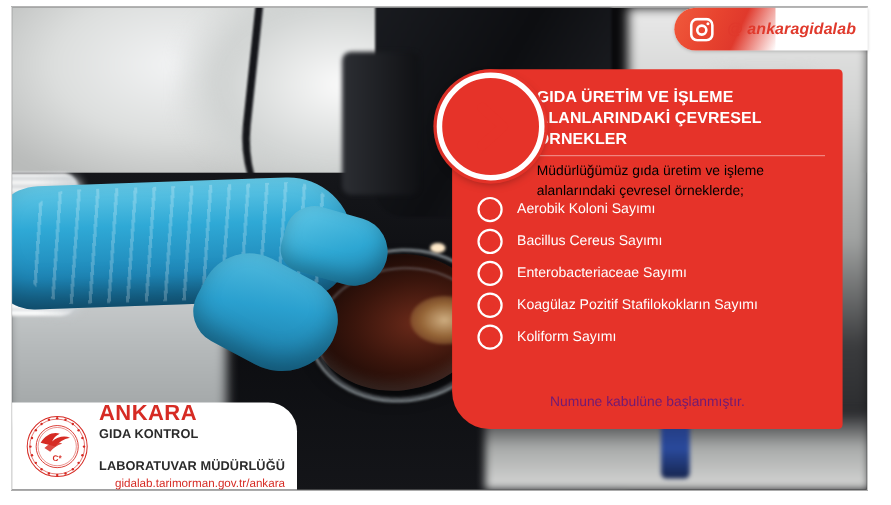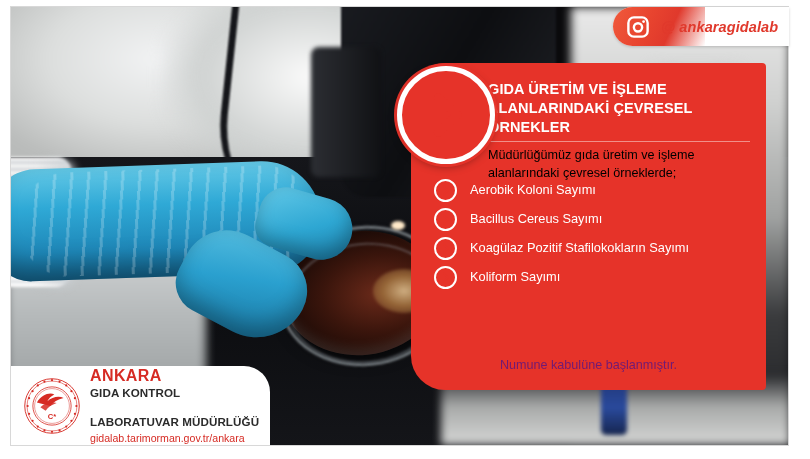--- a/index.html
+++ b/index.html
@@ -391,21 +391,21 @@
   .seal {
     flex: 0 0 auto;
     width: 58px;
     height: 58px;
     margin-left: 12px;
     margin-right: 9px;
   }
   .logo-text { line-height: 1; }
   .logo-l1 {
     color: #d62b24;
-    font-size: 16px;
+    font-size: 20px;
     font-weight: bold;
     letter-spacing: .4px;
   }
   .logo-l2 {
     color: #2b2b2b;
     font-size: 11.6px;
     font-weight: bold;
     margin-top: 3px;
     letter-spacing: .1px;
   }
@@ -413,20 +413,21 @@
     color: #2b2b2b;
     font-size: 11.6px;
     font-weight: bold;
     margin-top: 18px;
     letter-spacing: .1px;
   }
   .logo-url {
     color: #d62b24;
     font-size: 10.6px;
     margin-top: 5px;
+    text-align: right;
   }
 </style>
 </head>
 <body>
 
 <div class="poster">
 
   <div class="photo">
     <div class="ph-bg-light"></div>
     <div class="ph-bg-light2"></div>
@@ -495,20 +496,28 @@
 
     <div class="bullet-row">
       <span class="bullet-ic">
         <svg viewBox="0 0 24 24" width="11" height="11" aria-hidden="true">
           <polyline points="9,4 17,12 9,20" fill="none" stroke="#e63329" stroke-width="4" stroke-linecap="round" stroke-linejoin="round"></polyline>
         </svg>
       </span>
       <span class="bullet-tx">Bacillus Cereus Sayımı</span>
     </div>
 
+    <div class="bullet-row">
+      <span class="bullet-ic">
+        <svg viewBox="0 0 24 24" width="11" height="11" aria-hidden="true">
+          <polyline points="9,4 17,12 9,20" fill="none" stroke="#e63329" stroke-width="4" stroke-linecap="round" stroke-linejoin="round"></polyline>
+        </svg>
+      </span>
+      <span class="bullet-tx">Enterobacteriaceae Sayımı</span>
+    </div>
 
 
     <div class="bullet-row">
       <span class="bullet-ic">
         <svg viewBox="0 0 24 24" width="11" height="11" aria-hidden="true">
           <polyline points="9,4 17,12 9,20" fill="none" stroke="#e63329" stroke-width="4" stroke-linecap="round" stroke-linejoin="round"></polyline>
         </svg>
       </span>
       <span class="bullet-tx">Koagülaz Pozitif Stafilokokların Sayımı</span>
     </div>

